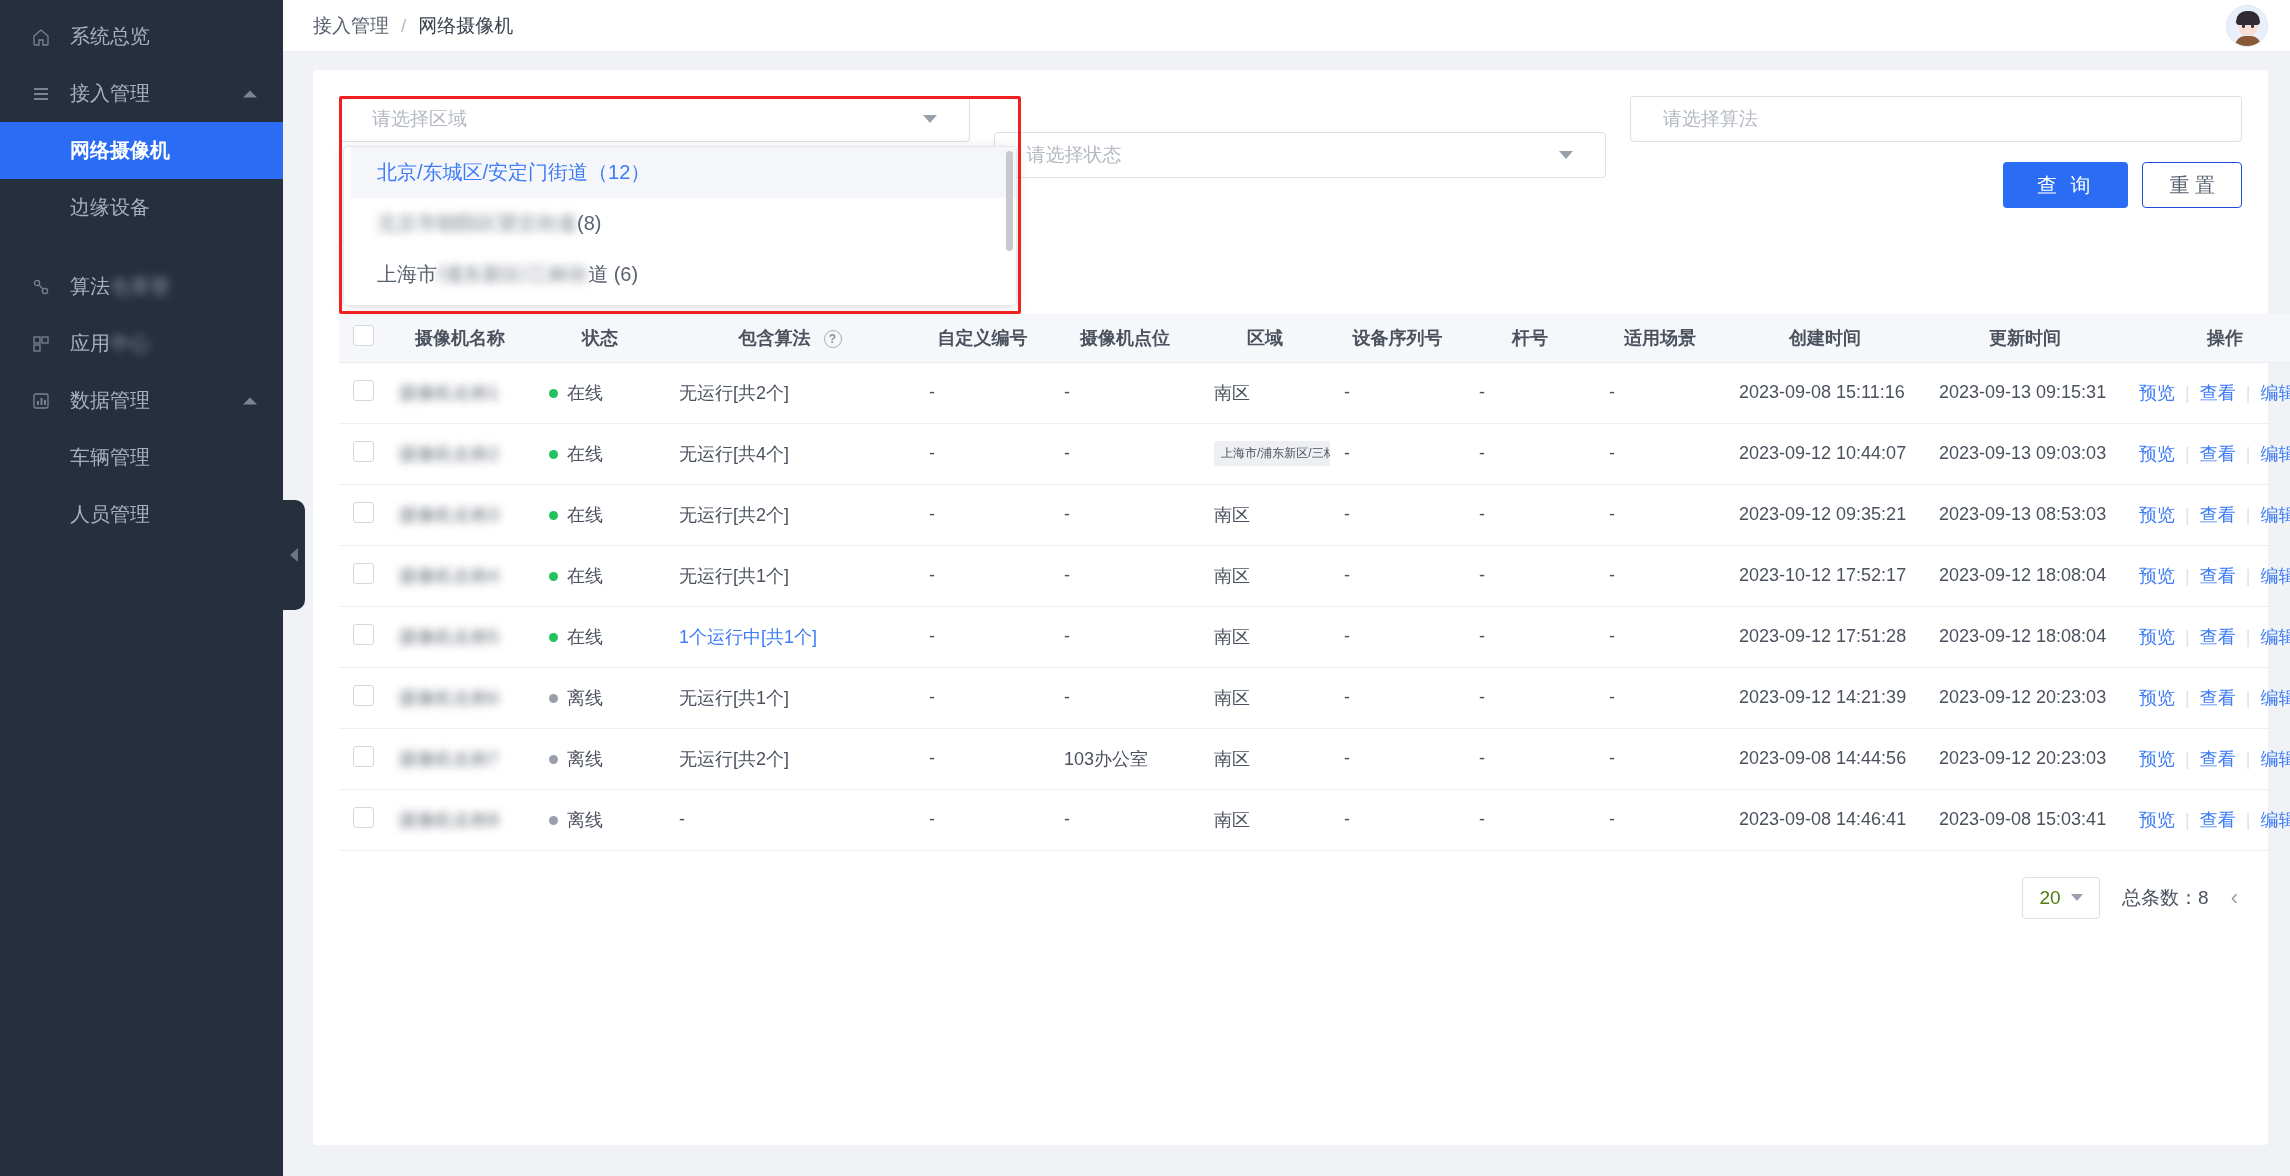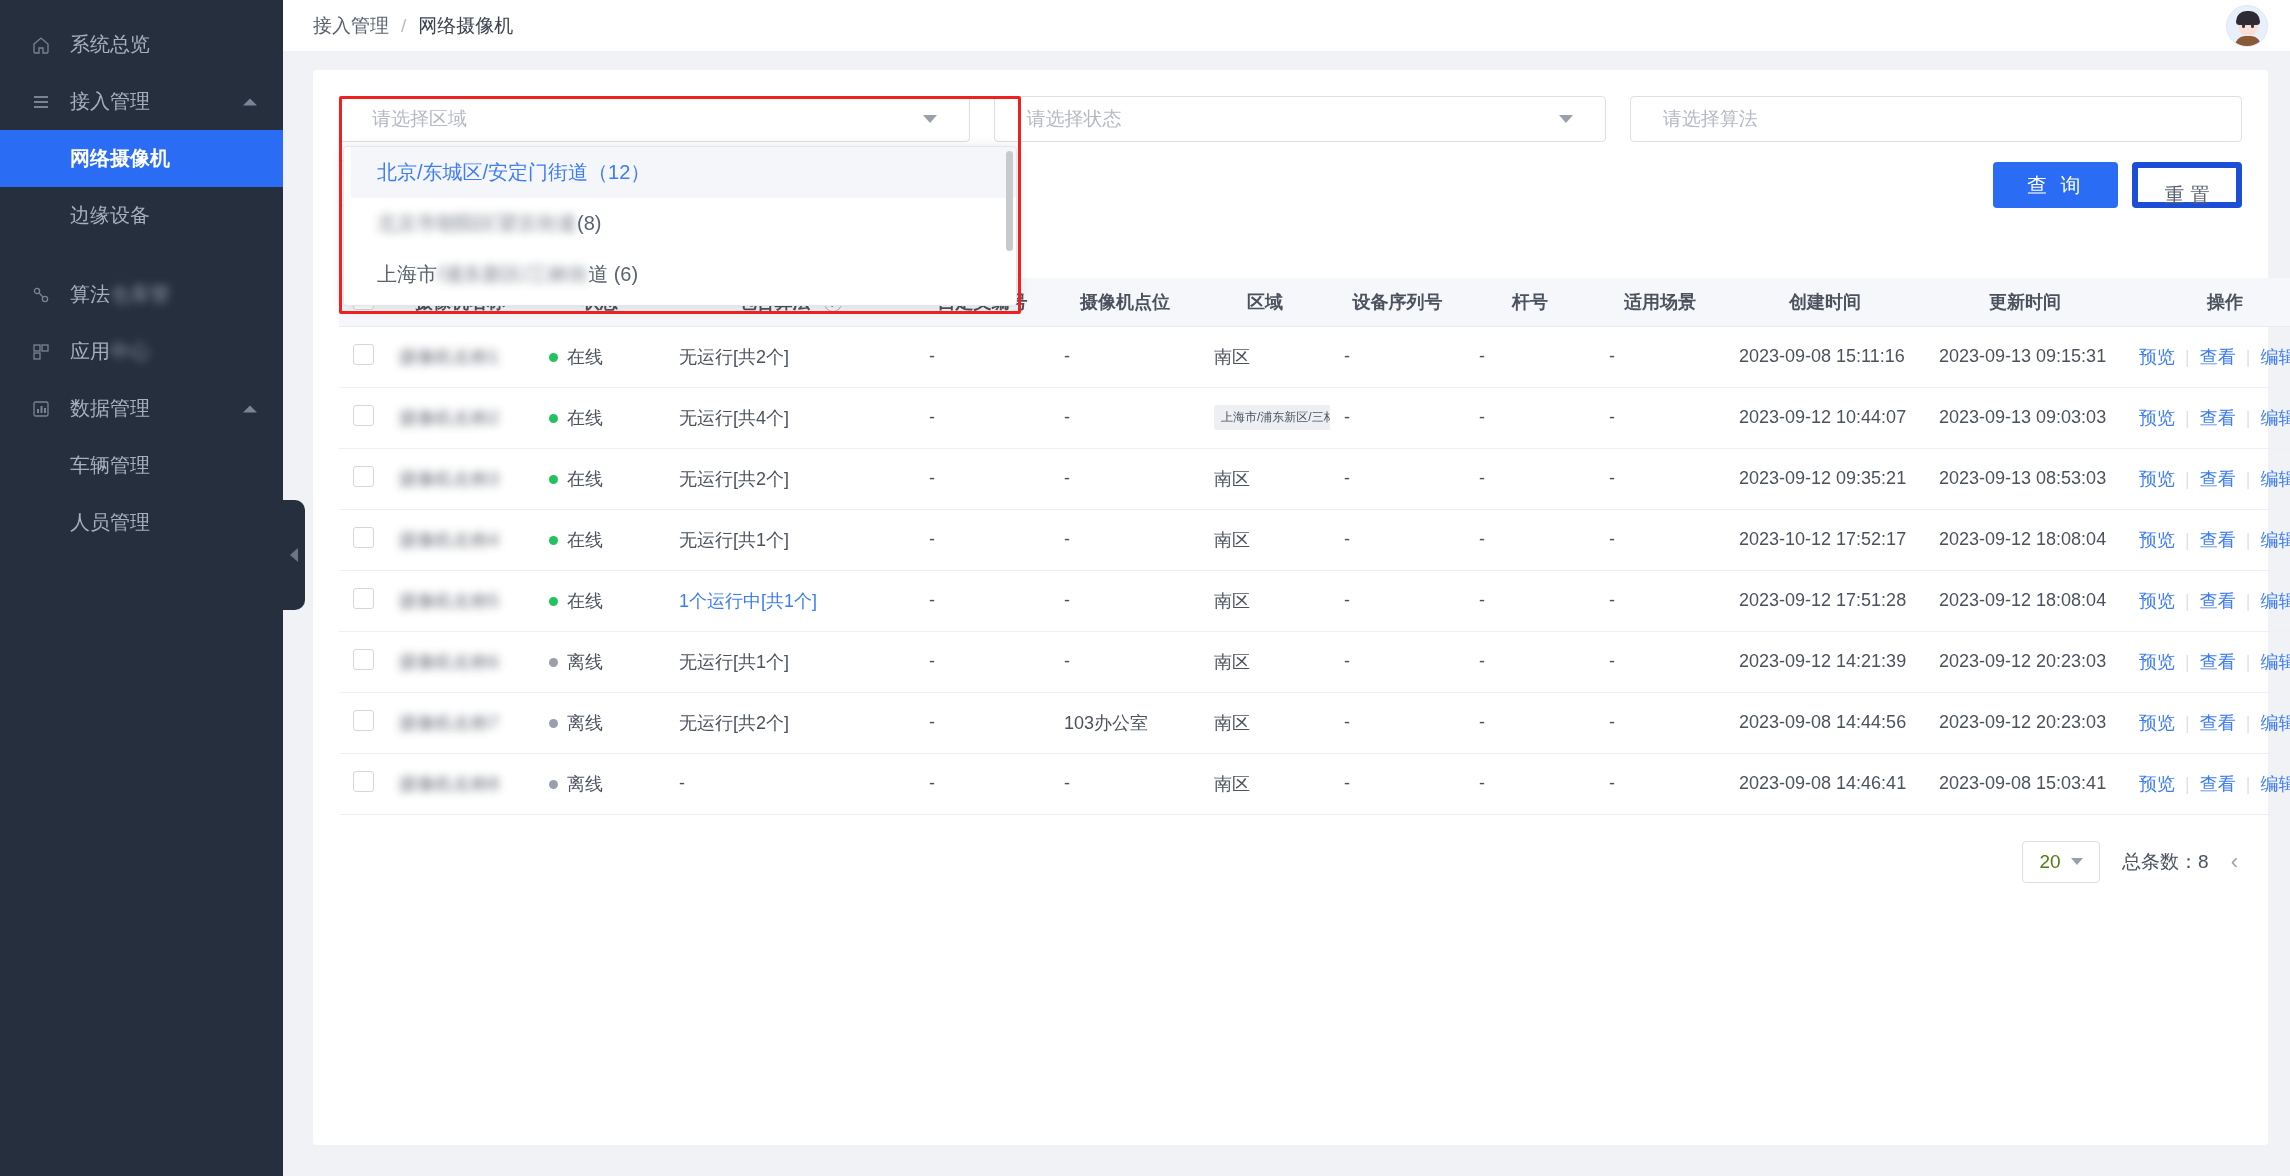--- a/index.html
+++ b/index.html
@@ -10,21 +10,21 @@
     overflow: hidden;
   }
   .app { position: relative; width: 2290px; height: 1176px; display: flex; background:#f0f2f5; }
 
   
   .sidebar {
     width: 283px; height: 1176px;
     background: #262f3e;
     flex: 0 0 283px;
     position: relative;
-    padding-top: 16px;
+    padding-top: 8px;
   }
   .nav-item {
     height: 57px;
     display: flex; align-items: center;
     padding-left: 30px;
     color: #a7b0be;
     font-size: 20px;
     cursor: pointer;
     position: relative;
   }
@@ -103,35 +103,35 @@
     font-size:19px; color:#b4b9c2; position:relative; cursor:pointer;
   }
   .fld .ph { flex:1; }
   .fld .dcaret {
     width:0;height:0;
     border-left:7px solid transparent;border-right:7px solid transparent;
     border-top:8px solid #9aa0ab;
     margin-left: 10px;
   }
   .f-area { width: 680px; }
-  .f-state { width: 660px; }
+  .f-state { width: 660px; margin-top: 36px; }
   .f-algo { width: 660px; }
 
   
   .filters2 { display:flex; align-items:center; gap:24px; margin-top:18px; }
   .f-kw { width: 200px; }
   .btn-blue {
     background:#2a6cf4; color:#fff; border:none; border-radius:4px;
     height:46px; padding:0 34px; font-size:20px; letter-spacing:4px; cursor:pointer;
     font-family:"Liberation Sans", sans-serif;
   }
   .btn-row { position:absolute; right:26px; top:92px; display:flex; gap:14px; align-items:center; }
   .btn-ghost {
-    background:#fff;border:6px solid #1d4ed8;border-radius:4px;height:46px;
-    padding:14px 26px;font-size:20px;color:#5a6270;cursor:pointer;
+    background:#fff;border:1px solid #1d4ed8;border-radius:4px;height:46px;
+    padding:8px 26px;font-size:20px;color:#5a6270;cursor:pointer;
     font-family:"Liberation Sans", sans-serif;
   }
 
   
   .redbox {
     position:absolute; left: 0px; top: 0px;
     width: 682px; height: 218px;
     border: 3px solid #ef2020; border-radius:2px;
     pointer-events:none; z-index: 40;
   }

